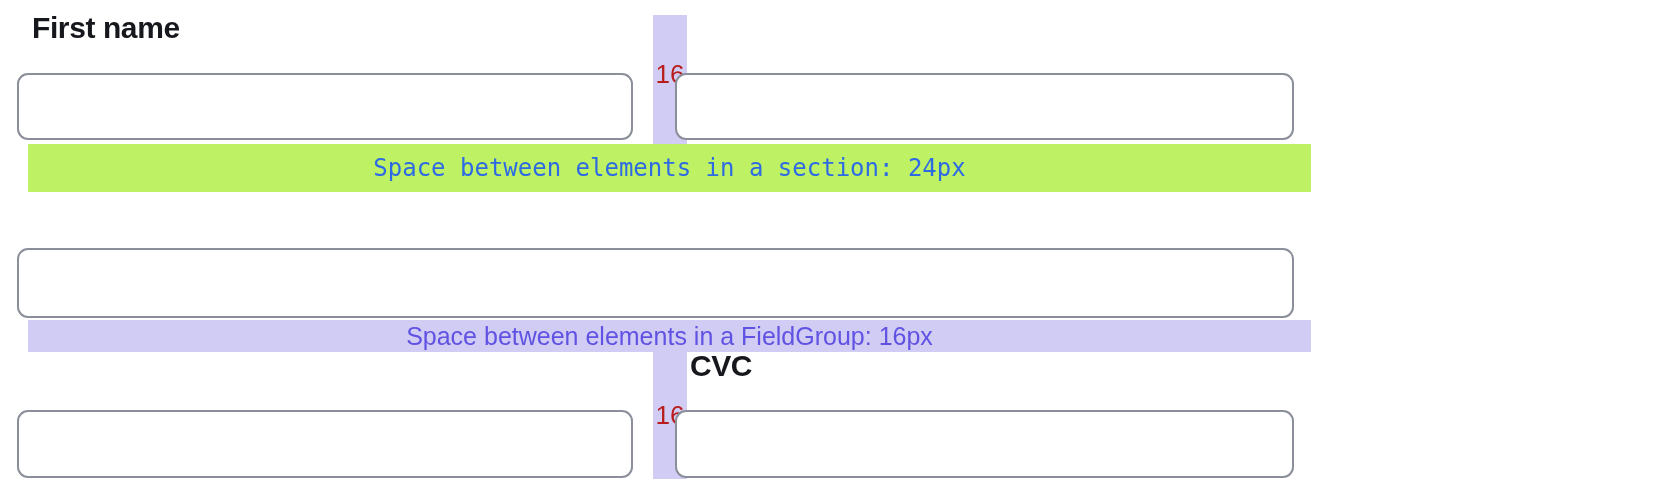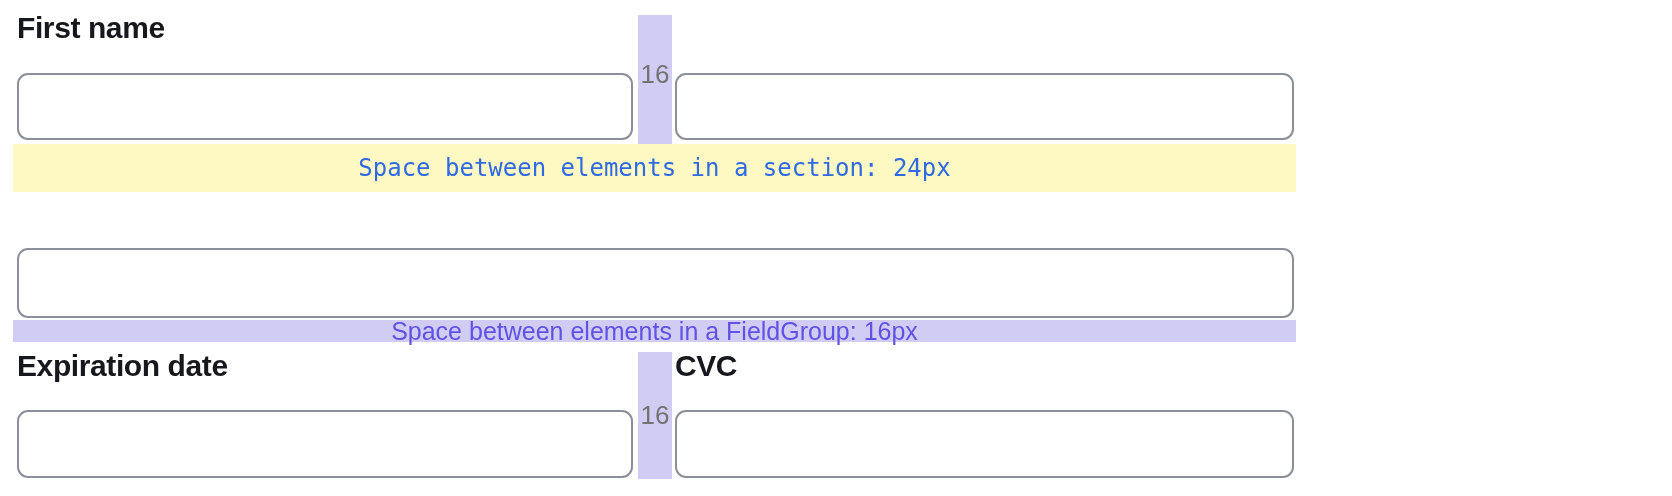--- a/index.html
+++ b/index.html
@@ -4,21 +4,21 @@
 <style>
   html, body { margin: 0; padding: 0; background: #ffffff; }
   #canvas {
     position: relative;
     width: 1672px;
     height: 496px;
     background: #ffffff;
     overflow: hidden;
     font-family: "Liberation Sans", sans-serif;
   }
-  .abs { position: absolute; box-sizing: border-box; }
+  .abs { position: absolute; box-sizing: border-box; margin-left: 15px; }
 
   .field-label {
     font-size: 30px;
     font-weight: 700;
     letter-spacing: -0.4px;
     color: #16181d;
     white-space: nowrap;
     line-height: 38px;
   }
 
@@ -35,32 +35,32 @@
     color: #16181d;
   }
 
   .gap-strip {
     background: #d1ccf4;
   }
 
   .gap-value {
     font-size: 26px;
     line-height: 26px;
-    color: #737373;
+    color: #b91c1c;
     text-align: center;
     white-space: nowrap;
   }
 
   .band {
     display: flex;
     align-items: center;
     justify-content: center;
   }
   .band-section {
-    background: #fef9c3;
+    background: #bef264;
   }
   .band-section .band-text {
     font-family: "DejaVu Sans Mono", monospace;
     font-size: 24px;
     color: #2d6ae3;
     white-space: nowrap;
   }
   .band-fieldgroup {
     background: #d1ccf4;
   }
@@ -83,26 +83,25 @@
 
   <input class="text-input" style="left: 17px; top: 73px; width: 616px; height: 67px;" value="">
   <input class="text-input" style="left: 675px; top: 73px; width: 619px; height: 67px;" value="">
 
   <div class="abs band band-section" style="left:13px; top:144px; width:1283px; height:48px;">
     <span class="band-text">Space between elements in a section: 24px</span>
   </div>
 
   <input class="text-input" style="left: 17px; top: 248px; width: 1277px; height: 70px;" value="">
 
-  <div class="abs band band-fieldgroup" style="left:13px; top:320px; width:1283px; height:22px;">
+  <div class="abs band band-fieldgroup" style="left:13px; top:320px; width:1283px; height:32px;">
     <span class="band-text">Space between elements in a FieldGroup: 16px</span>
   </div>
 
   <div class="abs gap-strip" style="left:638px; top:352px; width:34px; height:127px;"></div>
   <div class="abs gap-value" style="left:638px; top:402px; width:34px;">16</div>
 
-  <div class="abs field-label" style="left:17px; top:347px;">Expiration date</div>
   <div class="abs field-label" style="left:675px; top:347px;">CVC</div>
 
   <input class="text-input" style="left: 17px; top: 410px; width: 616px; height: 68px;" value="">
   <input class="text-input" style="left: 675px; top: 410px; width: 619px; height: 68px;" value="">
 
 </div>
 
 </body></html>

